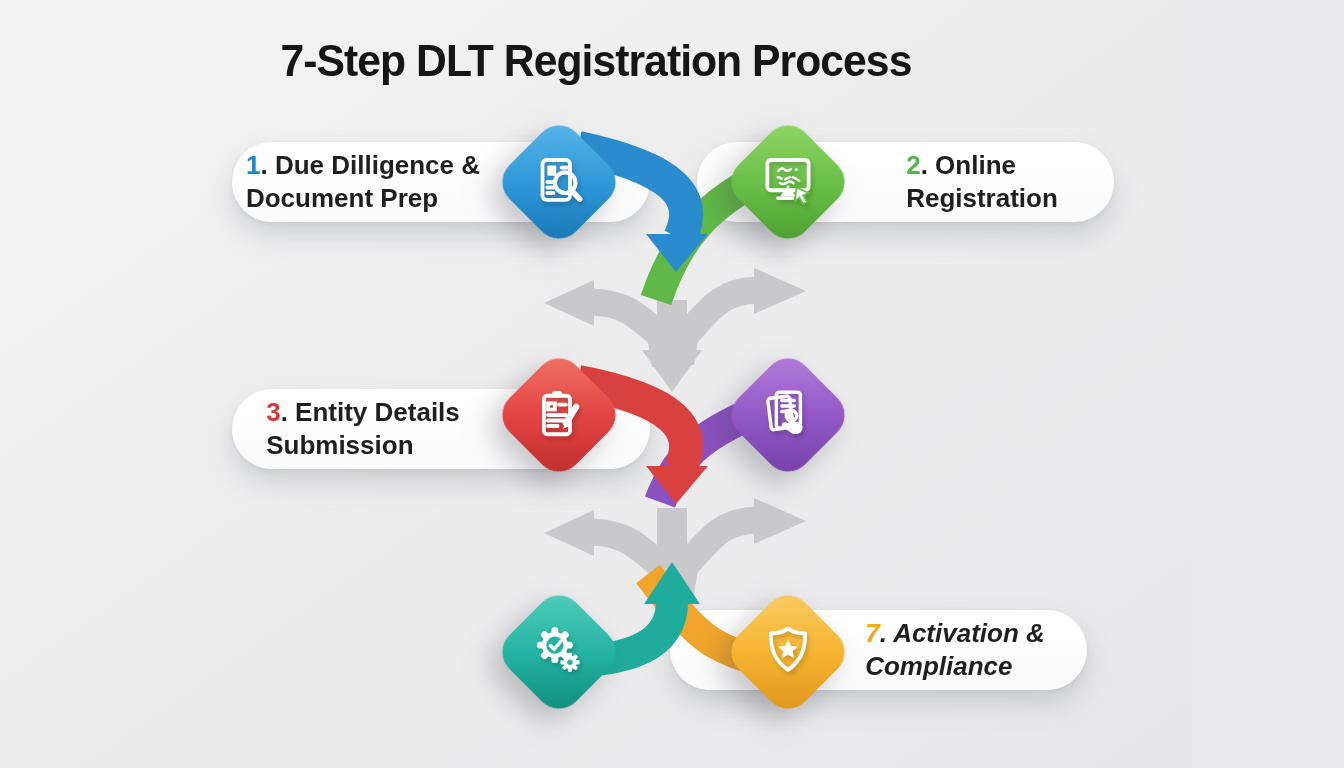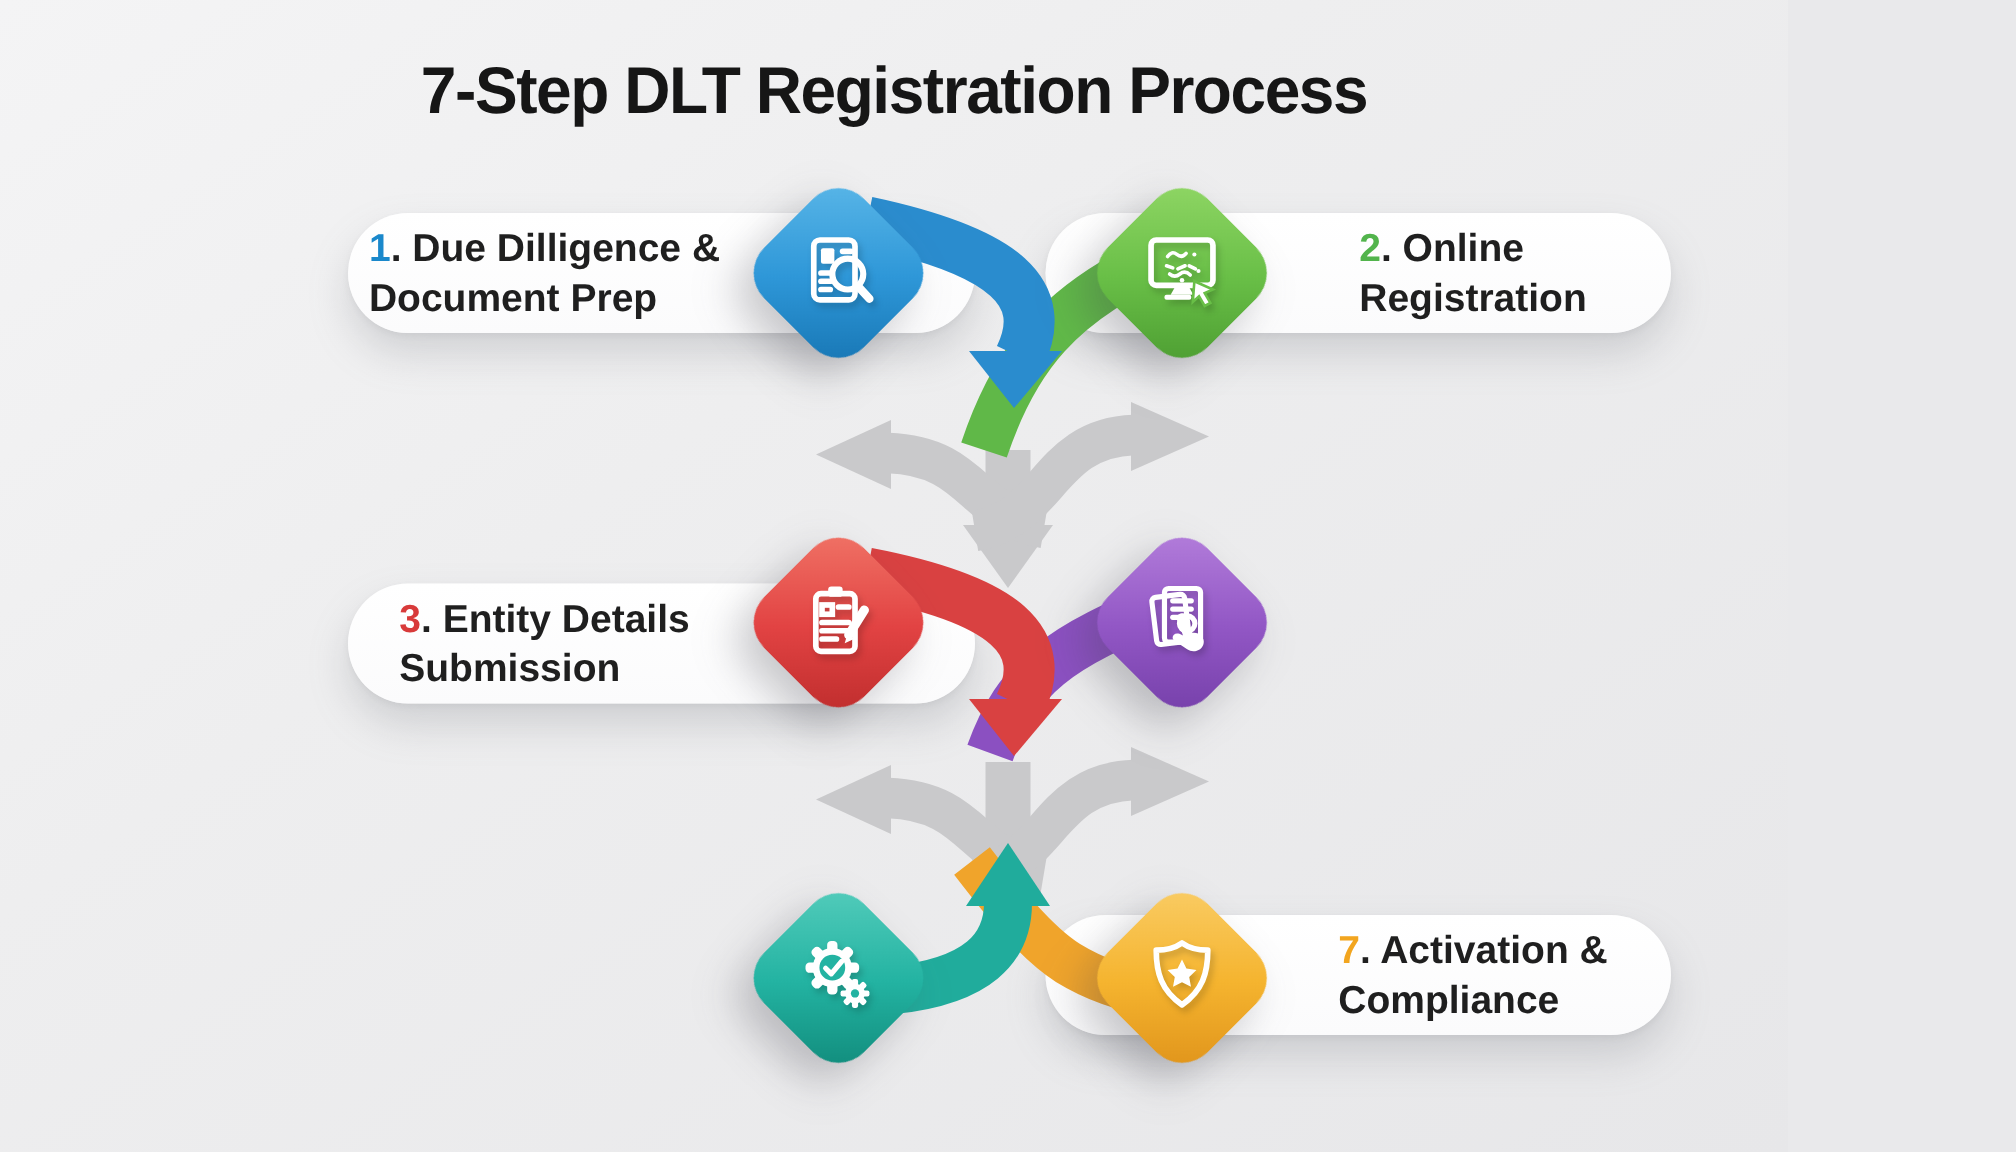--- a/index.html
+++ b/index.html
@@ -91,21 +91,21 @@
       <span><span class="num" style="color: rgb(82, 180, 76);">2</span><span>. </span><span class="lbl">Online
 Registration</span></span>
     </div>
   </div>
   <div class="card" style="left:232px;top:353px;width:418px;margin-top:36px;">
     <div class="card-text text-left">
       <span><span class="num" style="color: rgb(216, 58, 58);">3</span><span>. </span><span class="lbl">Entity Details
 Submission</span></span>
     </div>
   </div>
-  <div class="card" style="left:697px;top:610px;width:417px;">
+  <div class="card" style="left:670px;top:610px;width:417px;font-style:italic;">
     <div class="card-text text-right">
       <span><span class="num" style="color: rgb(242, 165, 31);">7</span><span>. </span><span class="lbl">Activation &amp;
 Compliance</span></span>
     </div>
   </div>
 
   <div class="diamond" style="left:512px;top:135px;">
     <div class="diamond-shape" style="background: linear-gradient(135deg, rgb(85, 179, 230) 8%, rgb(46, 151, 216) 52%, rgb(24, 119, 181) 96%);"></div>
     <svg class="diamond-icon" viewBox="0 0 96 96">
       <g fill="none" stroke-width="5.5" stroke-linecap="round" stroke="#ffffff">

